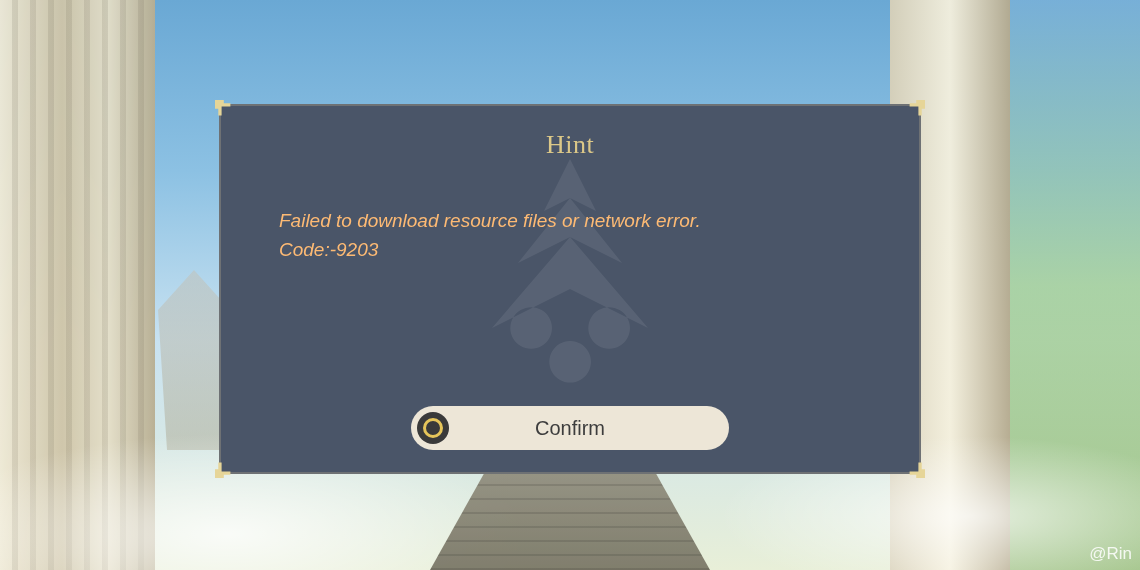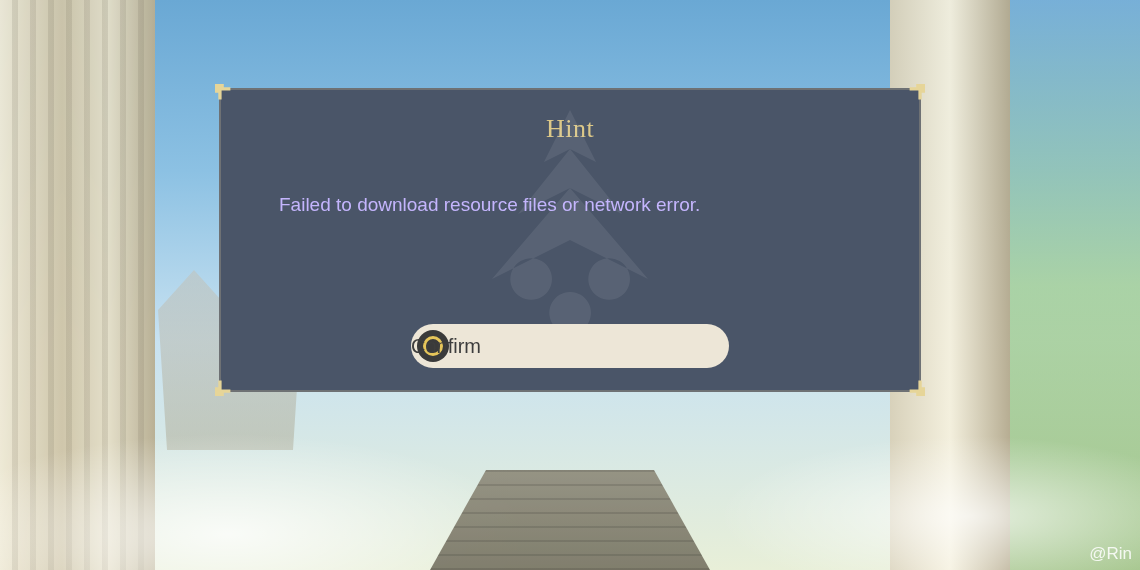--- a/index.html
+++ b/index.html
@@ -78,24 +78,24 @@
       width: 130px;
       height: 570px;
       background: linear-gradient(180deg, #7db3d9 0%, #a5d088 50%, #8ab56e 100%);
       opacity: 0.7;
     }
     
     
     .dialog {
       position: absolute;
       left: 50%;
-      top: 88px;
+      top: 104px;
       transform: translateX(-50%);
       width: 702px;
-      height: 304px;
+      height: 370px;
       background: #4a5568;
       border: 2px solid rgba(220, 200, 150, 0.25);
     }
     
     
     .corner {
       position: absolute;
       width: 22px;
       height: 22px;
     }
@@ -112,24 +112,25 @@
       color: #dcc888;
       font-weight: 500;
       letter-spacing: 0.5px;
     }
     
     .dialog-body {
       position: absolute;
       top: 100px;
       left: 58px;
       right: 58px;
-      color: #c4b5fd;
+      color: #fdba74;
       font-size: 19px;
       line-height: 1.55;
       font-family: -apple-system, 'Segoe UI', sans-serif;
+      font-style: italic;
     }
     
     
     .watermark {
       position: absolute;
       top: 50%;
       left: 50%;
       transform: translate(-50%, -55%);
       width: 260px;
       height: 260px;
@@ -165,21 +166,21 @@
     .confirm-btn-icon::before {
       content: '';
       width: 14px;
       height: 14px;
       border-radius: 50%;
       border: 3px solid #e6c55a;
       background: #3a3a3a;
     }
     .confirm-btn-label {
       flex: 1;
-      text-align: left;
+      text-align: center;
       margin-left: -38px;
       font-size: 20px;
       color: #3d3d3d;
       font-weight: 500;
     }
     
     .watermark-text {
       position: absolute;
       right: 8px;
       bottom: 6px;
@@ -225,20 +226,21 @@
   <div class="corner corner-br">
     <svg viewBox="0 0 20 20">
         <path d="M0 8 L0 0 L8 0 L8 3 L14 3 L14 6 L6 6 L6 14 L3 14 L3 8 Z" fill="#e6d598"></path>
       </svg>
   </div>
 
   <div class="dialog-title">Hint</div>
 
   <div class="dialog-body">
     <div>Failed to download resource files or network error.</div>
+    <div>Code:-9203</div>
   </div>
 
   <button class="confirm-btn">
     <span class="confirm-btn-icon"></span>
     <span class="confirm-btn-label">Confirm</span>
   </button>
 </div>
 
 <div class="watermark-text">@Rin</div>
 

